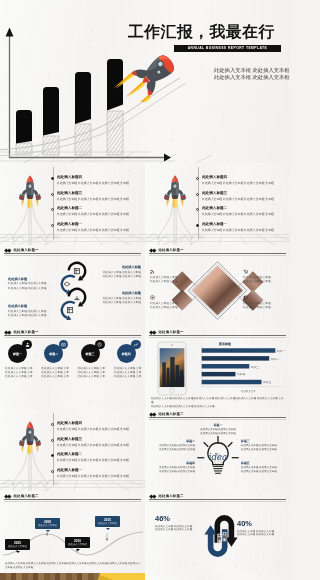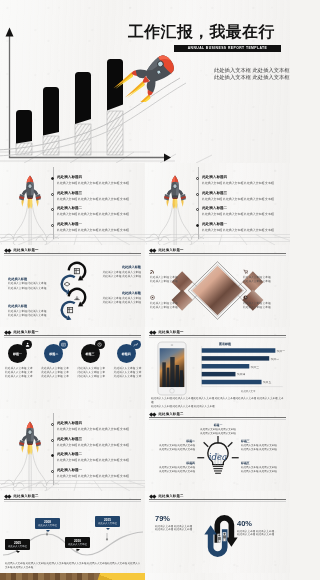--- a/index.html
+++ b/index.html
@@ -852,21 +852,21 @@
         <path d="M26.6 32 h4.2 v4.4 h-4.2 z" fill="#6a6a6a"></path>
         <path d="M27.3 36.4 h.9 v3.2 h-.9 z M29.3 36.4 h.9 v3.2 h-.9 z" fill="#6a6a6a"></path>
         <rect x="33.2" y="26" width="5" height="12" fill="#fff"></rect>
         <circle cx="35.7" cy="28" r="1.5" fill="#4a4a4a"></circle>
         <path d="M33.6 30 h4.2 v4.4 h-4.2 z" fill="#6a6a6a"></path>
         <path d="M34.3 34.4 h.9 v3.2 h-.9 z M36.3 34.4 h.9 v3.2 h-.9 z" fill="#6a6a6a"></path>
       </g>
     </svg>
 
     <div class="s11-cell a1">
-      <div class="pv">79%</div>
+      <div class="pv">46%</div>
       <div class="pb">此处插入文本框 此处插入文本框
 此处插入文本框 此处插入文本框</div>
     </div>
     <div class="s11-cell a2">
       <div class="pv">40%</div>
       <div class="pb">此处插入文本框 此处插入文本框
 此处插入文本框 此处插入文本框</div>
     </div>
   </div>
 

